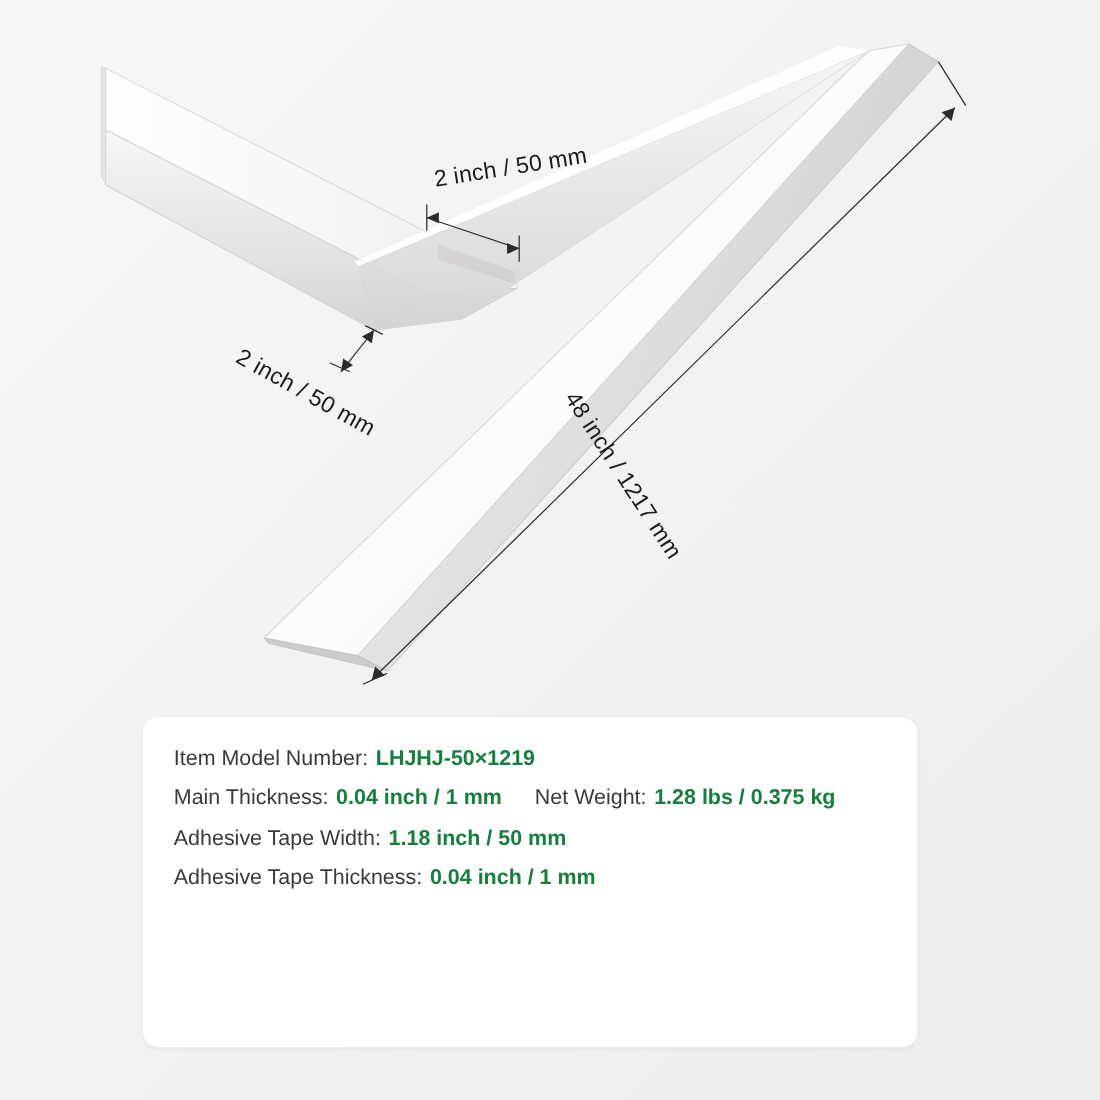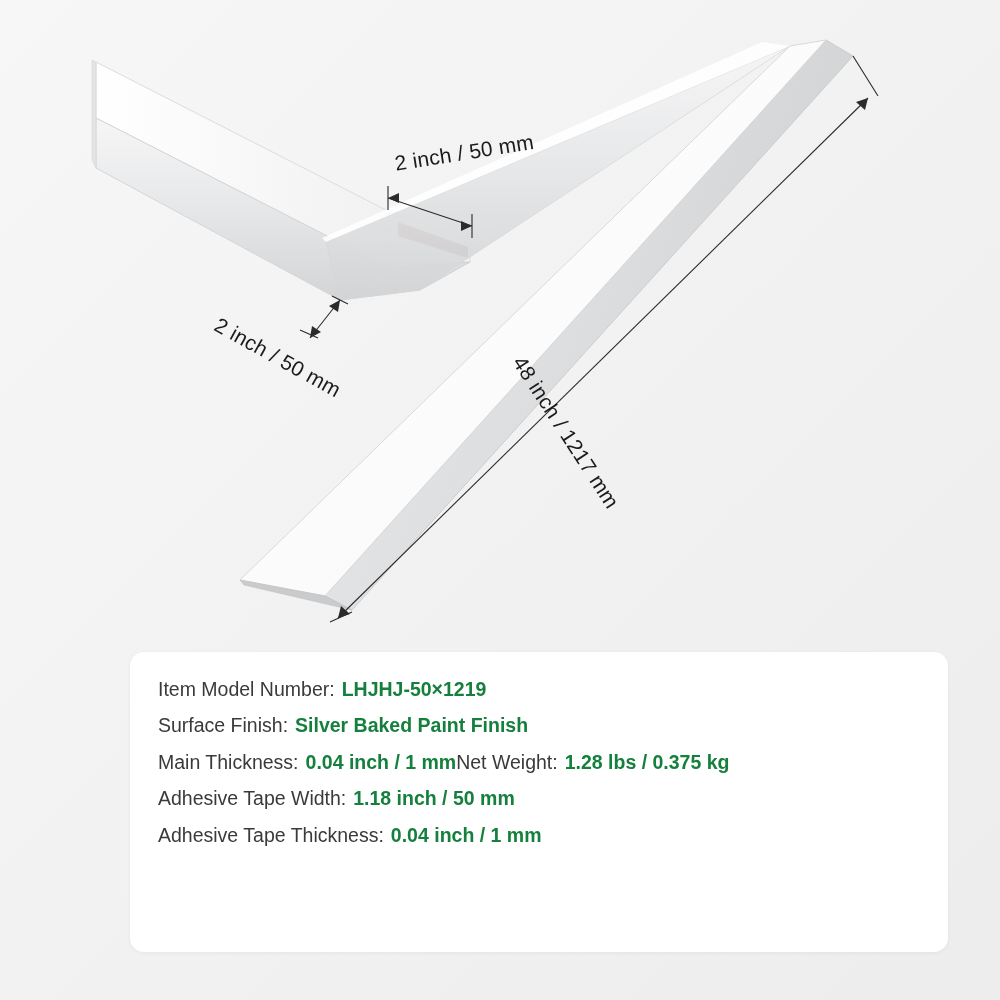--- a/index.html
+++ b/index.html
@@ -50,21 +50,21 @@
     top: 352px;
     transform: rotate(57deg);
     transform-origin: left top;
   }
 
   
   #spec-card {
     position: absolute;
     left: 130px;
     top: 652px;
-    width: 818px;
+    width: 704px;
     height: 300px;
     background: #ffffff;
     border-radius: 14px;
     box-shadow: 0 1px 4px rgba(0,0,0,0.05);
     box-sizing: border-box;
     padding: 26px 0 0 28px;
   }
   .spec-row {
     display: flex;
     align-items: baseline;
@@ -75,20 +75,21 @@
   .spec-key {
     color: #3a3a3a;
   }
   .spec-val {
     color: #15803d;
     font-weight: bold;
     margin-left: 7px;
   }
   .spec-key2 {
     color: #3a3a3a;
+    margin-left: 30px;
   }
 </style>
 </head>
 <body>
 
 <div id="stage">
 
   <svg id="diagram-svg" viewBox="0 0 1000 700">
     <defs>
       <linearGradient id="faceA" x1="0" y1="0" x2="1" y2="1">
@@ -165,24 +166,20 @@
   <div class="dim-label" id="label-length">48 inch / 1217 mm</div>
 
   <div id="spec-card">
 
     <div class="spec-row">
       <span class="spec-key">Item Model Number:</span>
       <span class="spec-val">LHJHJ-50×1219</span>
     </div>
 
 
-    <div class="spec-row">
-      <span class="spec-key">Surface Finish:</span>
-      <span class="spec-val">Silver Baked Paint Finish</span>
-    </div>
 
     <div class="spec-row">
       <span class="spec-key">Main Thickness:</span>
       <span class="spec-val">0.04 inch / 1 mm</span>
       <span class="spec-key2">Net Weight:</span>
       <span class="spec-val">1.28 lbs / 0.375 kg</span>
     </div>
 
     <div class="spec-row">
       <span class="spec-key">Adhesive Tape Width:</span>

